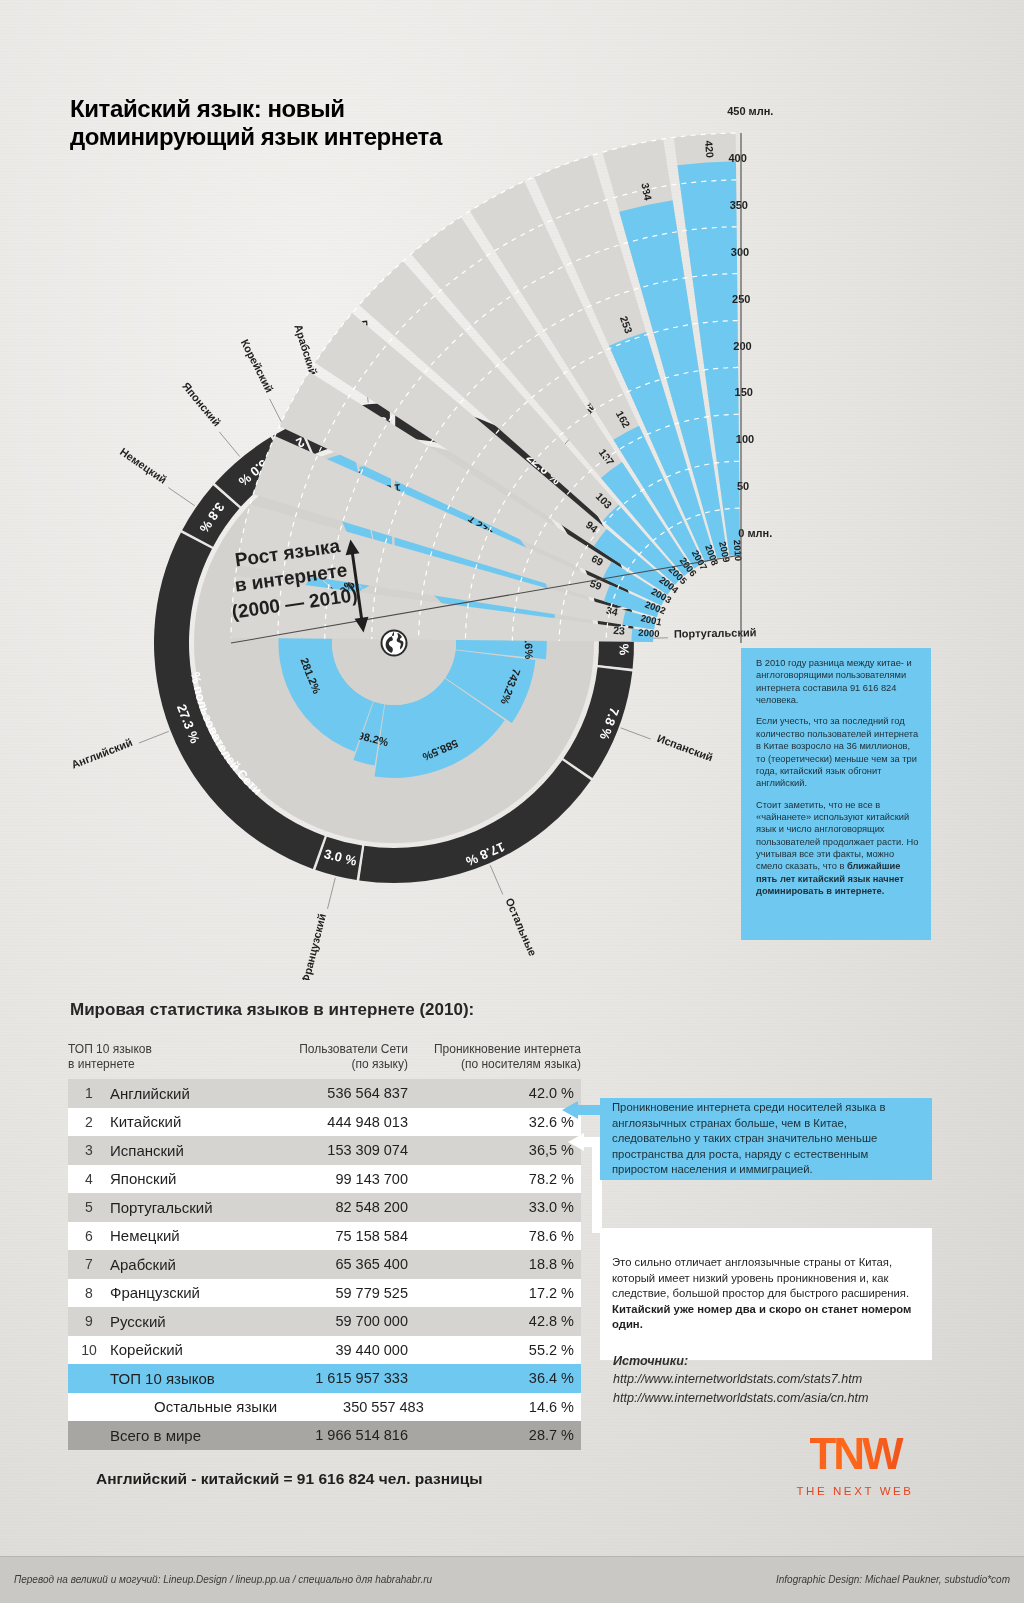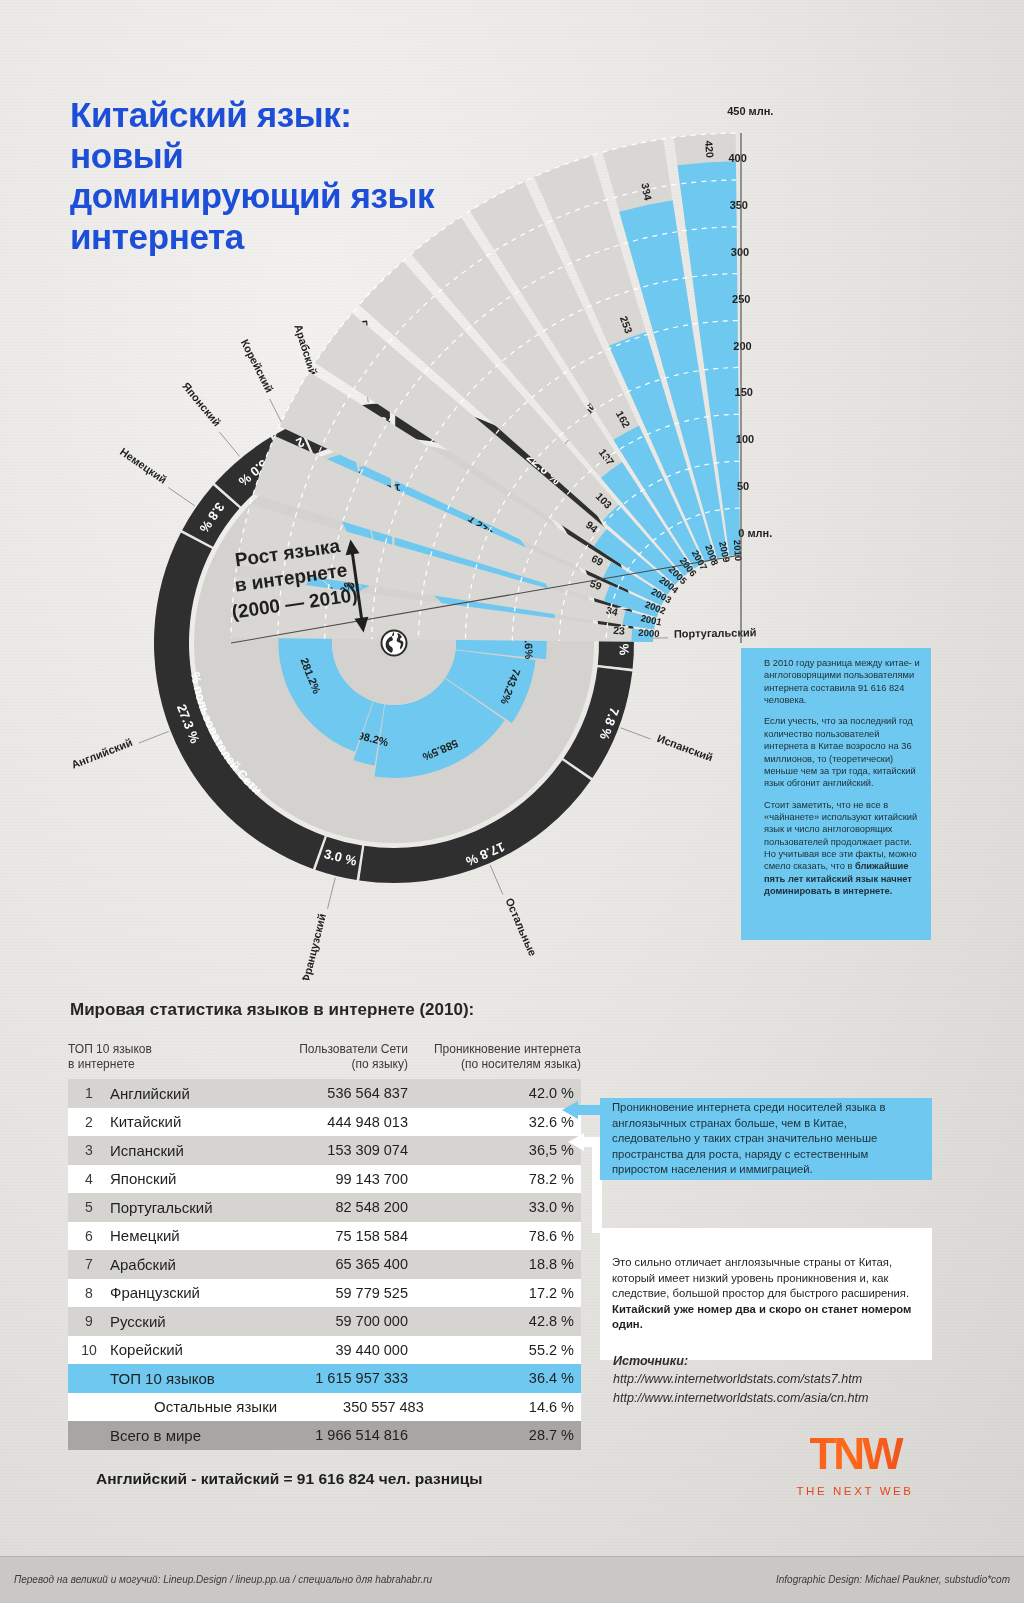--- a/index.html
+++ b/index.html
@@ -13,35 +13,35 @@
   .paper-noise{
     position:absolute;inset:0;pointer-events:none;
     background-image:
       repeating-linear-gradient(0deg, rgba(0,0,0,.012) 0 1px, transparent 1px 3px),
       repeating-linear-gradient(90deg, rgba(255,255,255,.02) 0 1px, transparent 1px 4px);
   }
 
   
   #title{
     position:absolute;left:70px;top:95px;width:380px;
-    font-size:35px;line-height:1.16;font-weight:bold;color:#1d4ed8;
+    font-size:24px;line-height:1.16;font-weight:bold;color:#000000;
     letter-spacing:-0.4px;
   }
 
   
   #stage{position:absolute;left:0;top:0;width:1024px;height:980px;}
   #stage svg{position:absolute;left:0;top:0;}
 
   
   #info-box{
     position:absolute;left:741px;top:648px;width:190px;height:292px;
     background:#6ec8ef;padding:9px 11px;box-sizing:border-box;
     font-size:9.3px;line-height:1.33;color:#20313a;
   }
-  #info-box p{margin:0 0 9px 12px;}
+  #info-box p{margin:0 0 9px 4px;}
   #info-box p:last-child{margin-bottom:0;}
   #info-box b{font-weight:bold;}
 
   
   #table-title{
     position:absolute;left:70px;top:1000px;font-size:17px;font-weight:bold;color:#262626;
   }
   #tbl{position:absolute;left:68px;top:1042px;width:513px;font-size:14.5px;}
   #tbl .hdr{display:flex;color:#3b3b3b;font-size:12px;line-height:1.25;padding-bottom:7px;}
   #tbl .hdr .c1{width:200px;}

